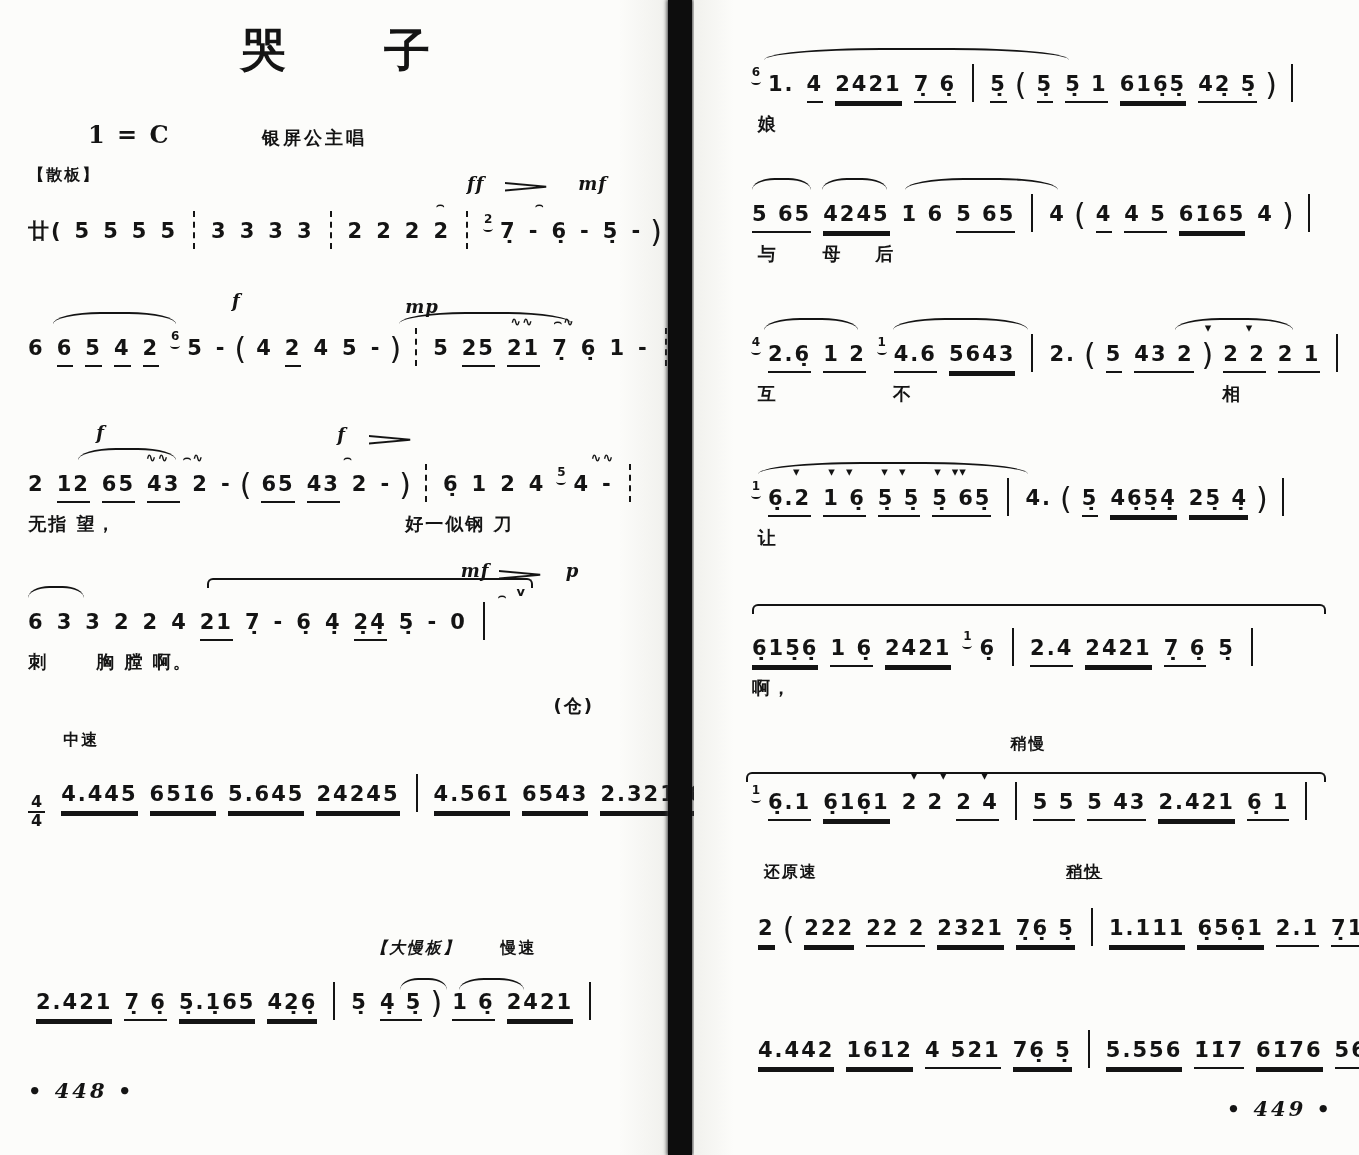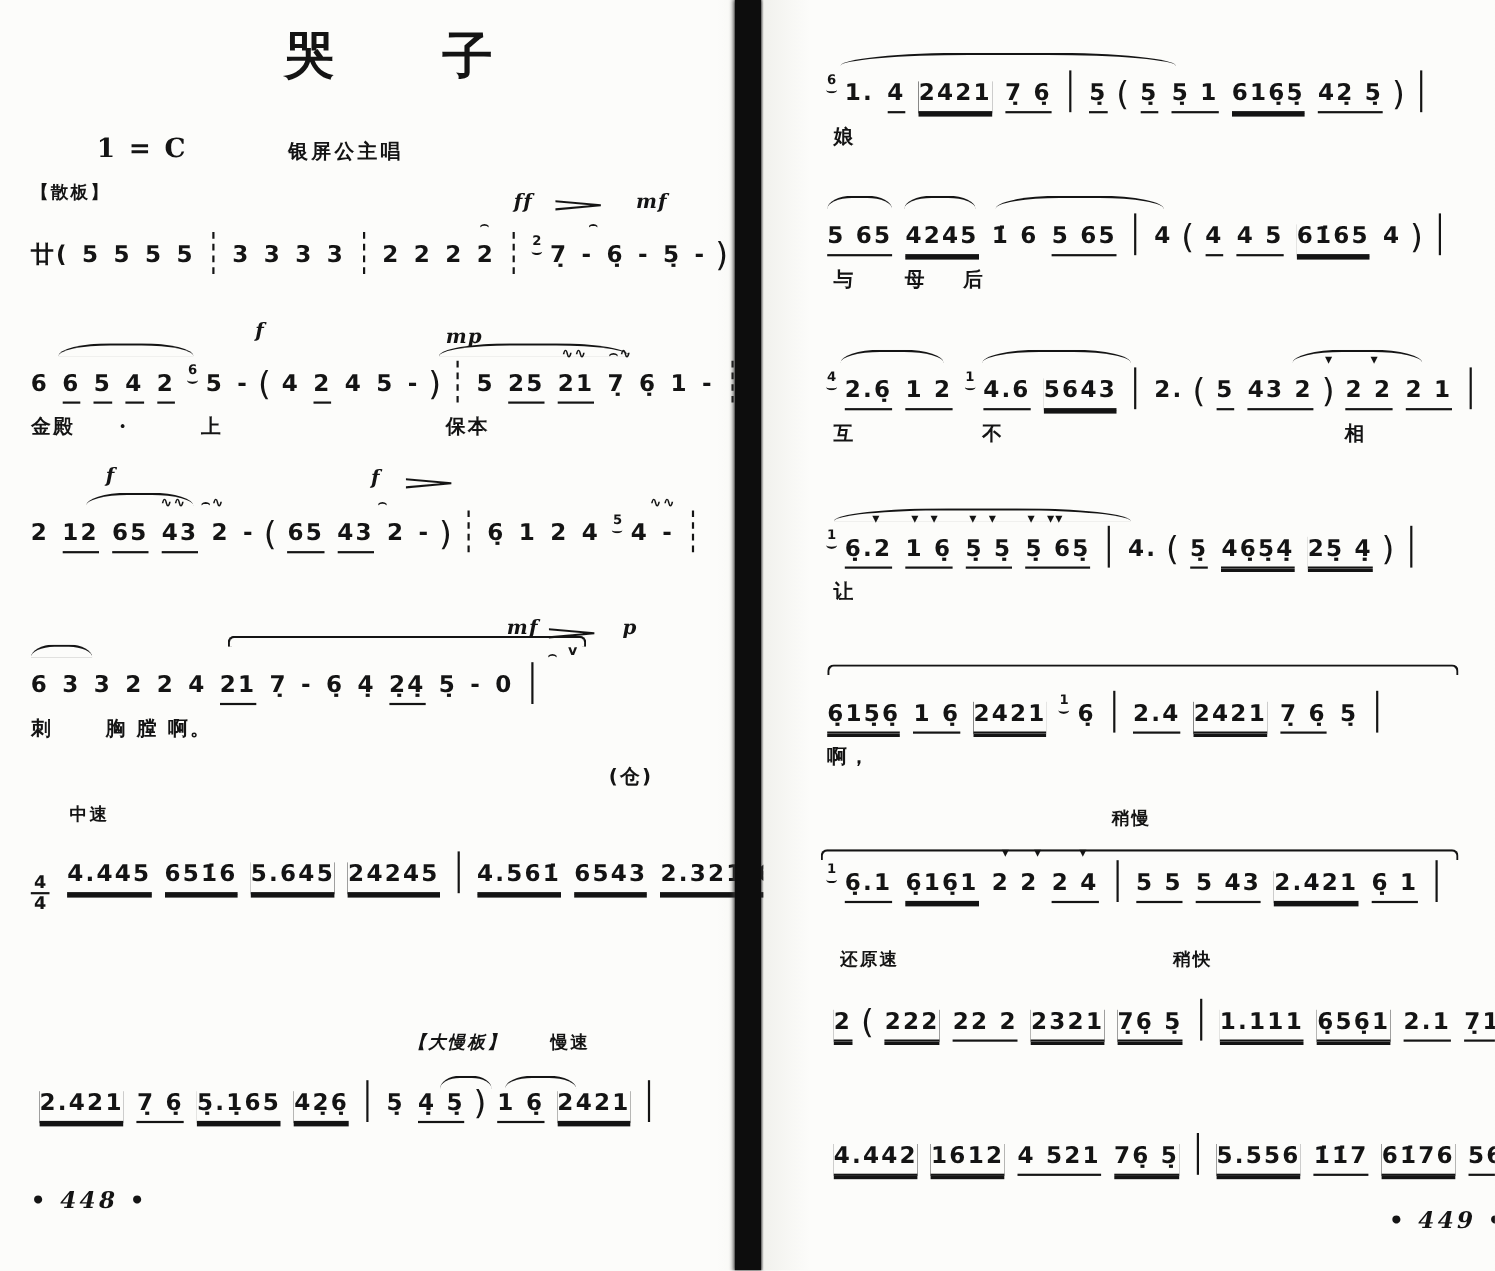--- a/index.html
+++ b/index.html
@@ -1,21 +1,21 @@
 <!DOCTYPE html>
 <html><head>
 <meta charset="utf-8">
 <style>
   html,body{margin:0;padding:0;}
   body{
     width:1359px;height:1155px;position:relative;overflow:hidden;
     background:#fbfbf8;color:#141414;
     font-family:"DejaVu Sans",sans-serif;
   }
-  .page{position:absolute;top:0;height:1155px;padding-left:36px;}
+  .page{position:absolute;top:0;height:1155px;}
   .page-left{left:0;width:672px;background:linear-gradient(to right,#fcfcfa 92%,#f1f1ed 99%);}
   .page-right{left:694px;width:665px;background:linear-gradient(to left,#fcfcfa 94%,#f2f2ee 99.5%);}
   .gutter{position:absolute;top:0;left:668px;width:24px;height:1155px;background:#0d0d0d;
     box-shadow:0 0 4px 1px #3a3a3a;filter:blur(.4px);}
   .title{position:absolute;top:20px;left:0;width:100%;text-align:center;
     font:700 46px "DejaVu Serif","Liberation Serif",serif;letter-spacing:2px;}
   .subtitle{position:absolute;top:82px;left:0;width:100%;text-align:center;
     font:700 19px "DejaVu Sans",sans-serif;}
   .keysig{position:absolute;top:120px;left:52px;font:700 24px "DejaVu Serif",serif;letter-spacing:2px;margin-left:36px;}
   .performer{position:absolute;top:126px;left:262px;font:700 18px "DejaVu Sans",sans-serif;letter-spacing:3px;}
@@ -83,42 +83,40 @@
         <span class="an an-dyn" style="left: 34%; top: 8px;">f</span>
         <span class="an an-dyn" style="left: 62%; top: 2px; margin-top: 12px;">mp</span>
         <span class="an an-slur" style="left: 61%; top: 30px; width: 28%;"></span>
         <span class="an an-orn" style="left: 79%; top: 32px;">∿∿</span>
         <span class="an an-orn" style="left: 86%; top: 32px;">⌢∿</span>
       </div>
       <div class="notesrow"><span class="tok">6</span><span class="tok u1">6</span><span class="tok u1">5</span><span class="tok u1">4</span><span class="tok u1">2</span><span class="grace">
           <i class="gd">6</i>
           <i class="gc"></i>
         </span><span class="tok">5</span><span class="tok">-</span><span class="tok paren">(</span><span class="tok">4</span><span class="tok u1">2</span><span class="tok">4</span><span class="tok">5</span><span class="tok">-</span><span class="tok paren">)</span><span class="bar d"></span><span class="tok">5</span><span class="tok u1">25</span><span class="tok u1">21</span><span class="tok">7̣</span><span class="tok">6̣</span><span class="tok">1</span><span class="tok">-</span><span class="bar d"></span></div>
-      <div class="lyr">
-        <span class="lyw" style="left: 1%;">金殿</span>
-        <span class="lyw" style="left: 13%;">・</span>
-        <span class="lyw" style="left: 26%;">上</span>
-        <span class="lyw" style="left: 62%;">保本</span>
-      </div>
     </div>
   <div class="mline" style="top:418px;left:22px;width:618px;">
       <div class="annos">
         <span class="an an-dyn" style="left: 12%; top: 4px;">f</span>
         <span class="an an-slur" style="left: 9%; top: 30px; width: 16%;"></span>
         <span class="an an-orn" style="left: 20%; top: 32px;">∿∿</span>
         <span class="an an-orn" style="left: 26%; top: 32px;">⌢∿</span>
         <span class="an an-dyn" style="left: 51%; top: 6px;">f</span>
         <span class="an an-hairpin" style="left: 55%; top: 12px; width: 10%;">&gt;</span>
         <span class="an an-orn" style="left: 52%; top: 32px;">⌢</span>
         <span class="an an-orn" style="left: 92%; top: 32px;">∿∿</span>
       </div>
       <div class="notesrow"><span class="tok">2</span><span class="tok u1">12</span><span class="tok u1">65</span><span class="tok u1">43</span><span class="tok">2</span><span class="tok">-</span><span class="tok paren">(</span><span class="tok u1">65</span><span class="tok u1">43</span><span class="tok">2</span><span class="tok">-</span><span class="tok paren">)</span><span class="bar d"></span><span class="tok">6̣</span><span class="tok">1</span><span class="tok">2</span><span class="tok">4</span><span class="grace">
           <i class="gd">5</i>
           <i class="gc"></i>
         </span><span class="tok">4</span><span class="tok">-</span><span class="bar d"></span></div>
+      <div class="lyr">
+        <span class="lyw" style="left: 1%;">无指 望，</span>
+        <span class="lyw" style="left: 62%;">好一似钢 刀</span>
+      </div>
     </div>
   <div class="mline" style="top:556px;left:22px;width:618px;">
       <div class="annos">
         <span class="an an-slur" style="left: 1%; top: 30px; width: 9%;"></span>
         <span class="an an-bracket" style="left: 30%; top: 22px; width: 52%;"></span>
         <span class="an an-dyn" style="left: 71%; top: 4px;">mf</span>
         <span class="an an-hairpin" style="left: 76%; top: 10px; width: 10%;">&gt;</span>
         <span class="an an-dyn" style="left: 88%; top: 4px;">p</span>
         <span class="an an-orn" style="left: 77%; top: 32px;">⌢</span>
         <span class="an an-orn" style="left: 80%; top: 28px;">v</span>
@@ -243,21 +241,21 @@
       </div>
       <div class="notesrow"><span class="grace">
           <i class="gd">1</i>
           <i class="gc"></i>
         </span><span class="tok u1">6̣.1</span><span class="tok u2">6̣16̣1</span><span class="tok">2 2</span><span class="tok u1">2 4</span><span class="bar s"></span><span class="tok u1">5 5</span><span class="tok u1">5 43</span><span class="tok u2">2.421</span><span class="tok u1">6̣ 1</span><span class="bar s"></span></div>
       <div class="lyr"></div>
     </div>
   <div class="mline" style="top:862px;left:58px;width:582px;">
       <div class="annos">
         <span class="an an-cn" style="left: 2%; top: 0px;">还原速</span>
-        <span class="an an-cn" style="left: 54%; top: 0px;">稍快</span>
+        <span class="an an-cn" style="left: 54%; top: 0px; text-decoration: underline;">稍快</span>
       </div>
       <div class="notesrow"><span class="tok u2">2</span><span class="tok paren">(</span><span class="tok u2">222</span><span class="tok u1">22 2</span><span class="tok u2">2321</span><span class="tok u2">7̣6̣ 5̣</span><span class="bar s"></span><span class="tok u2">1.111</span><span class="tok u2">6̣56̣1</span><span class="tok u1">2.1</span><span class="tok u1">7̣12</span></div>
       <div class="lyr"></div>
     </div>
   <div class="mline" style="top:984px;left:58px;width:582px;">
       <div class="annos"></div>
       <div class="notesrow"><span class="tok u2">4.442</span><span class="tok u2">1612</span><span class="tok u1">4 521</span><span class="tok u2">76̣ 5̣</span><span class="bar s"></span><span class="tok u2">5.556</span><span class="tok u1">1̇1̇7</span><span class="tok u2">61̇76</span><span class="tok u1">5654</span></div>
       <div class="lyr"></div>
     </div>
 

